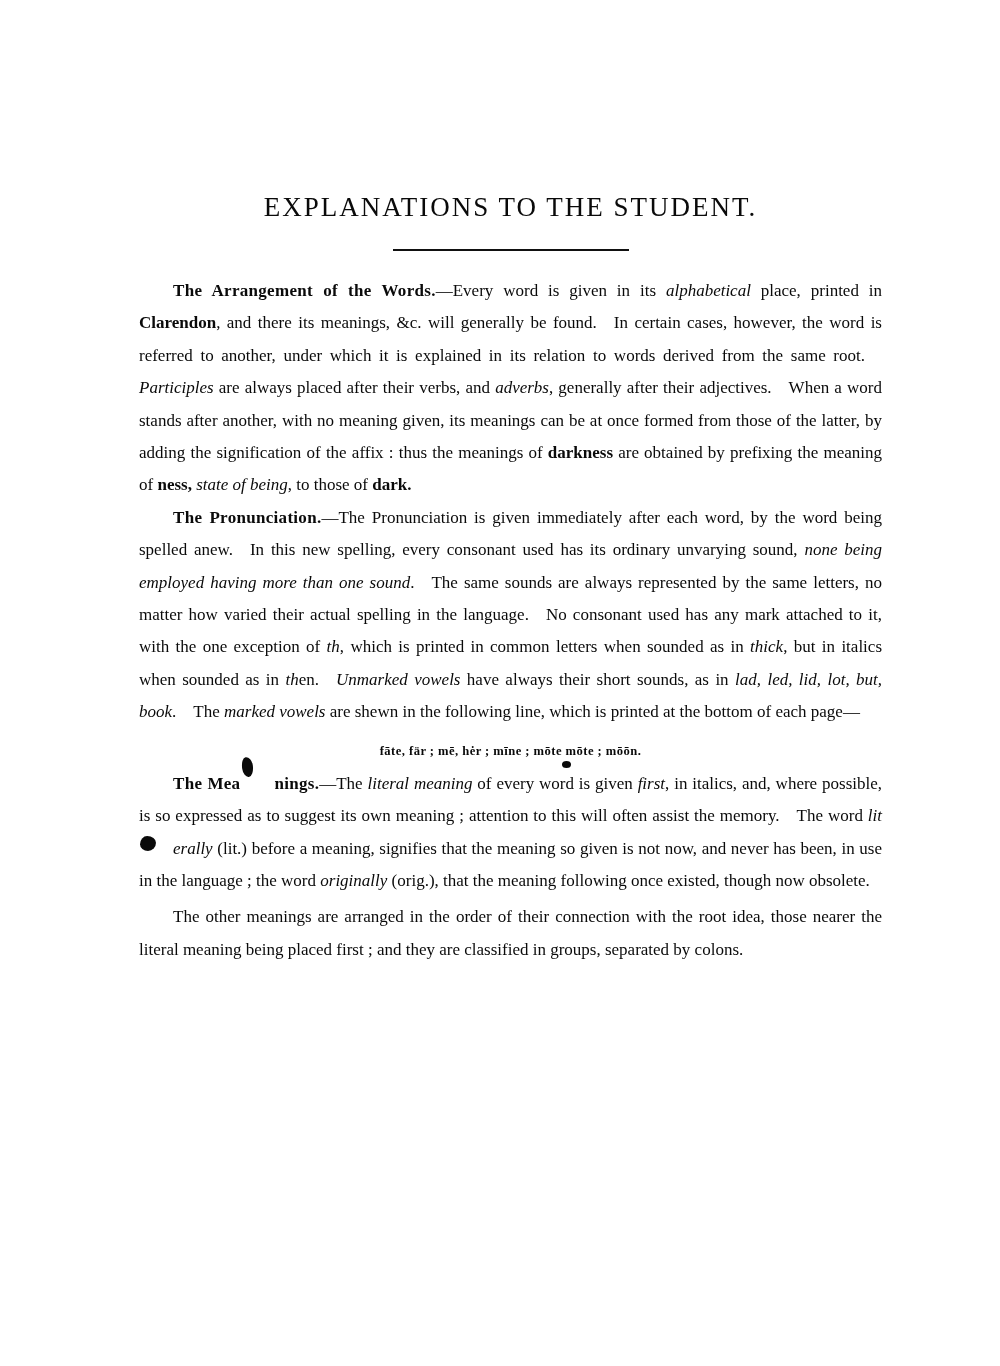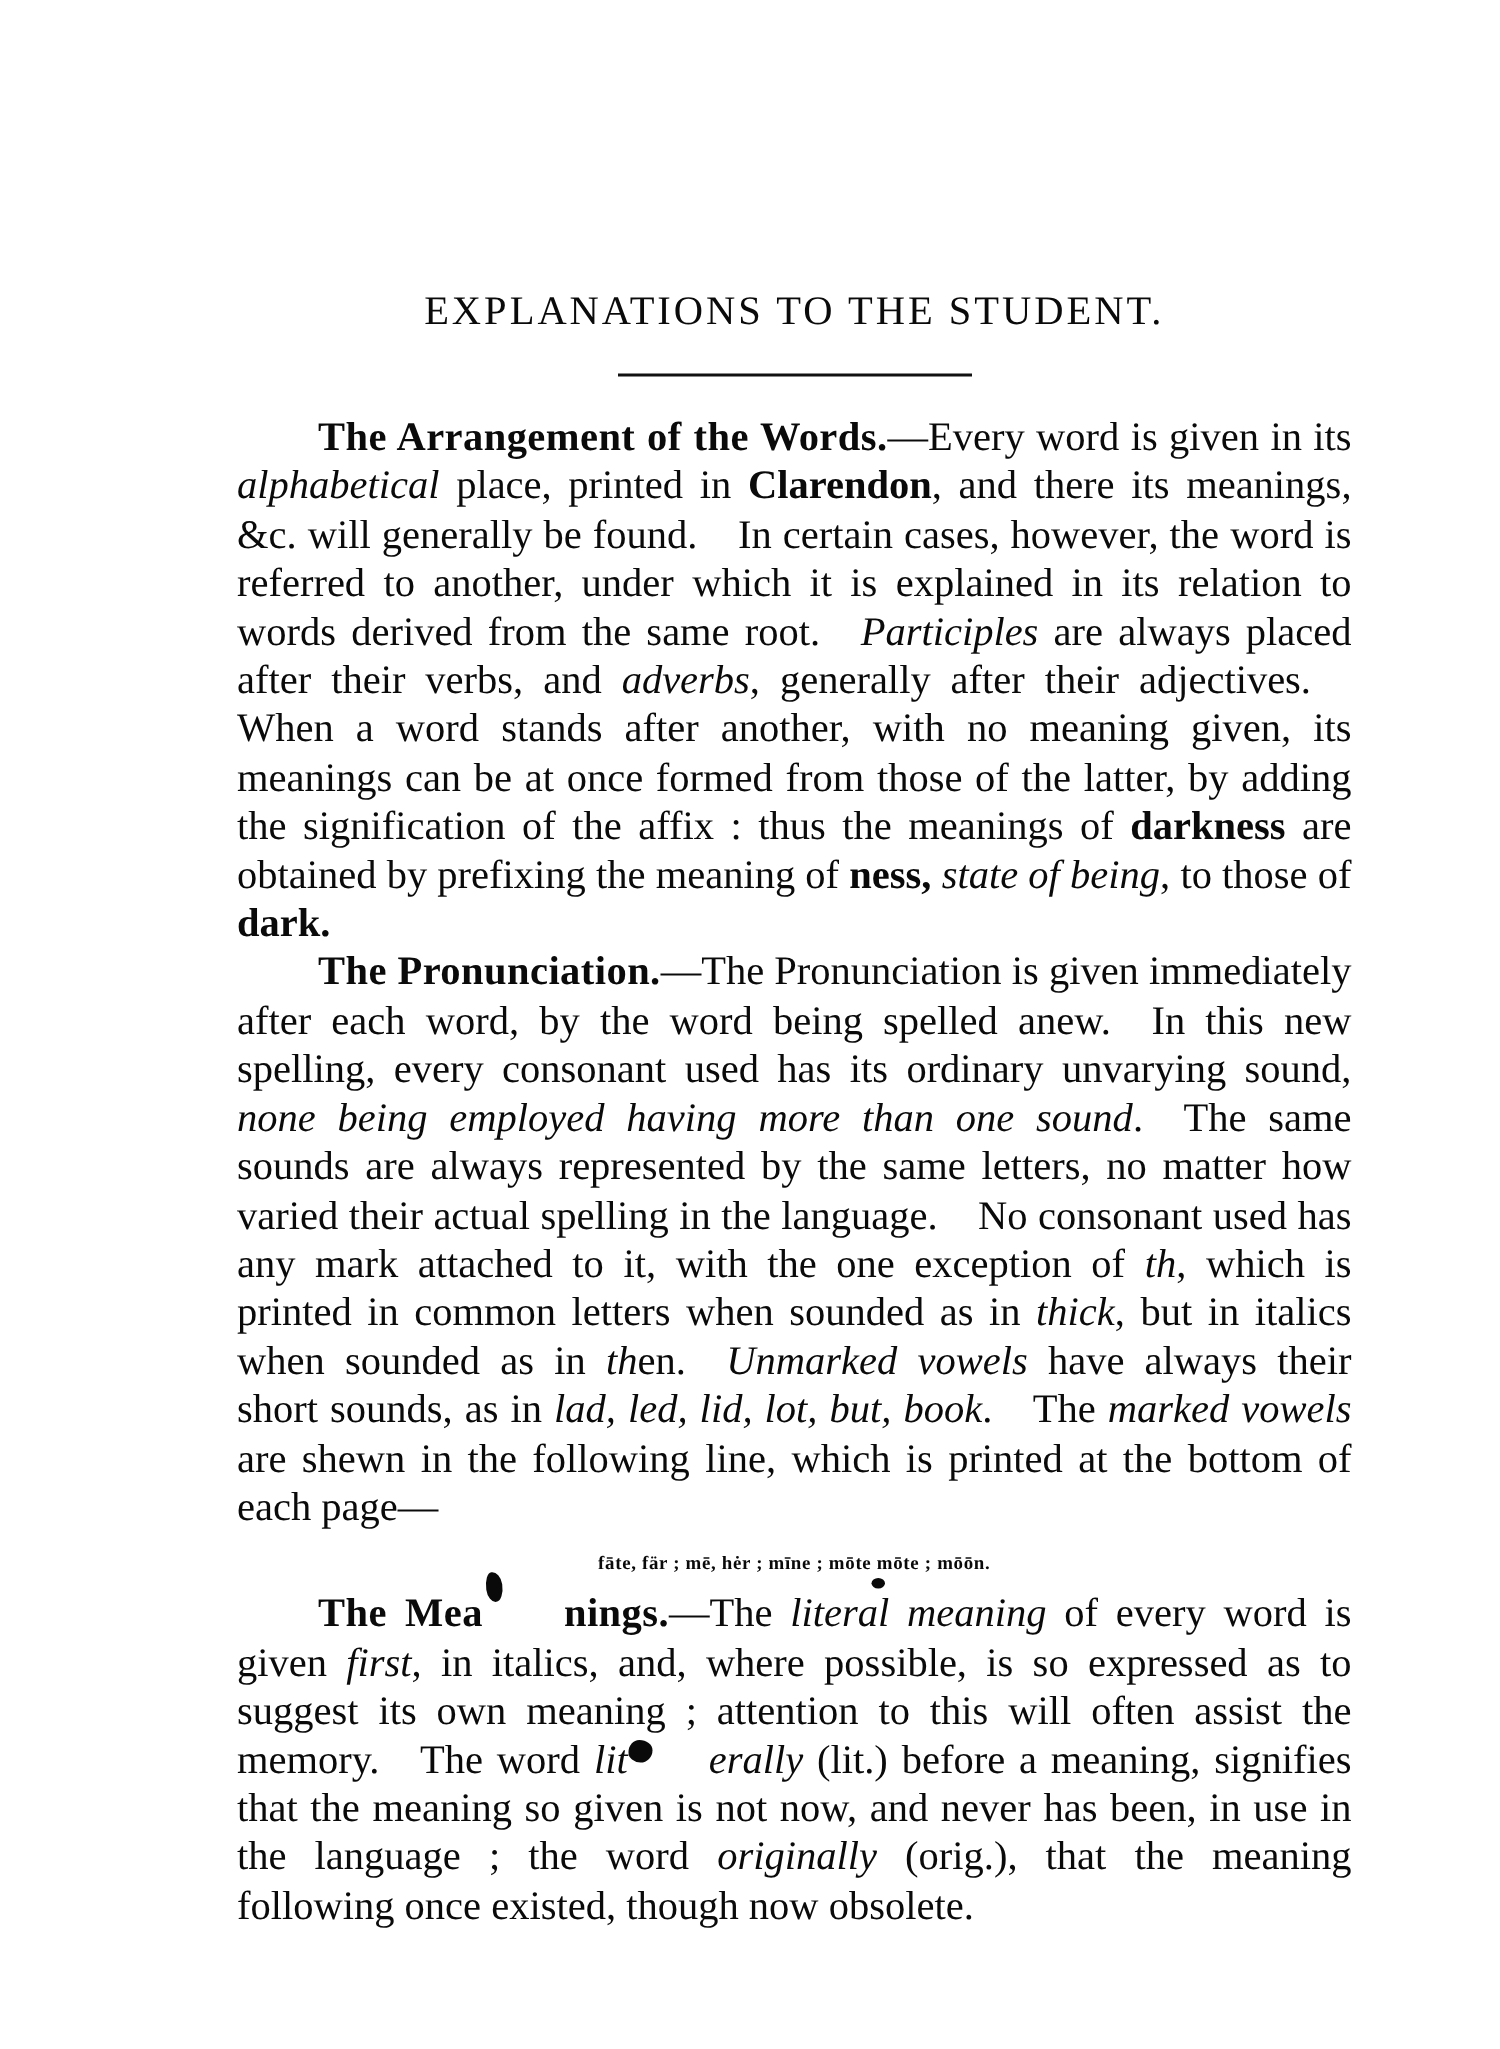--- a/index.html
+++ b/index.html
@@ -20,21 +20,21 @@
     position: absolute;
     left: 0; top: 0;
     width: 1000px;
     height: 1366px;
     background: #ffffff;
   }
 
   
   .block {
     position: absolute;
-    left: 158px;
+    left: 139px;
     top: 0;
     width: 743px;
   }
 
   .page-title {
     margin: 0;
     padding-top: 192px;
     font-size: 27px;
     font-weight: normal;
     letter-spacing: 2.0px;
@@ -45,21 +45,21 @@
   .title-rule {
     width: 236px;
     height: 0;
     border: 0;
     border-top: 2px solid #111;
     margin: 26px auto 0 auto;
   }
 
   .para {
     margin: 0;
-    font-size: 27px;
+    font-size: 17px;
     line-height: 32.4px;
     text-align: justify;
     text-justify: inter-word;
     text-indent: 2.0em;
     -webkit-hyphens: none;
     hyphens: none;
     font-family: Liberation Serif, serif;
   }
 
   .para.first { margin-top: 24px; }
@@ -134,16 +134,19 @@
     <p class="para gap">
       <span class="runin">The Pronunciation.</span><span>—</span><span>The Pronunciation is given immediately after each word, by the word being spelled anew. In this new spelling, every consonant used has its ordinary unvarying sound, </span><span class="it">none being employed having more than one sound</span><span>. The same sounds are always represented by the same letters, no matter how varied their actual spelling in the language. No consonant used has any mark attached to it, with the one exception of </span><span class="it">th</span><span>, which is printed in common letters when sounded as in </span><span class="it">thick</span><span>, but in italics when sounded as in </span><span class="it">th</span><span>en. </span><span class="it">Unmarked vowels</span><span> have always their short sounds, as in </span><span class="it">lad, led, lid, lot, but, book</span><span>. The </span><span class="it">marked vowels</span><span> are shewn in the following line, which is printed at the bottom of each page—</span>
     </p>
 
     <p class="key-line"><span>fāte, fär ; mē, hėr ; mīne ; mōte</span><span class="blot blot-mote"></span><span> mōte ; m</span><span>ōōn.</span></p>
 
     <p class="para tight">
       <span class="runin"><span>The Mea</span><span class="blot blot-meanings"><span>n</span></span><span>ings.</span></span><span>—</span><span>The </span><span class="it">literal meaning</span><span> of every word is given </span><span class="it">first</span><span>, in italics, and, where possible, is so expressed as to suggest its own meaning ; attention to this will often assist the memory. The word </span><span class="it"><span>lit</span><span class="blot blot-literally"><span>e</span></span><span>rally</span></span><span> (lit.) before a meaning, signifies that the meaning so given is not now, and never has been, in use in the language ; the word </span><span class="it">originally</span><span> (orig.), that the meaning following once existed, though now obsolete.</span>
     </p>
 
+    <p class="para tight">
+      <span>The other meanings are arranged in the order of their connection with the root idea, those nearer the literal meaning being placed first ; and they are classified in groups, separated by colons.</span>
+    </p>
 
 
   </div>
 </div>
 
 </body></html>

